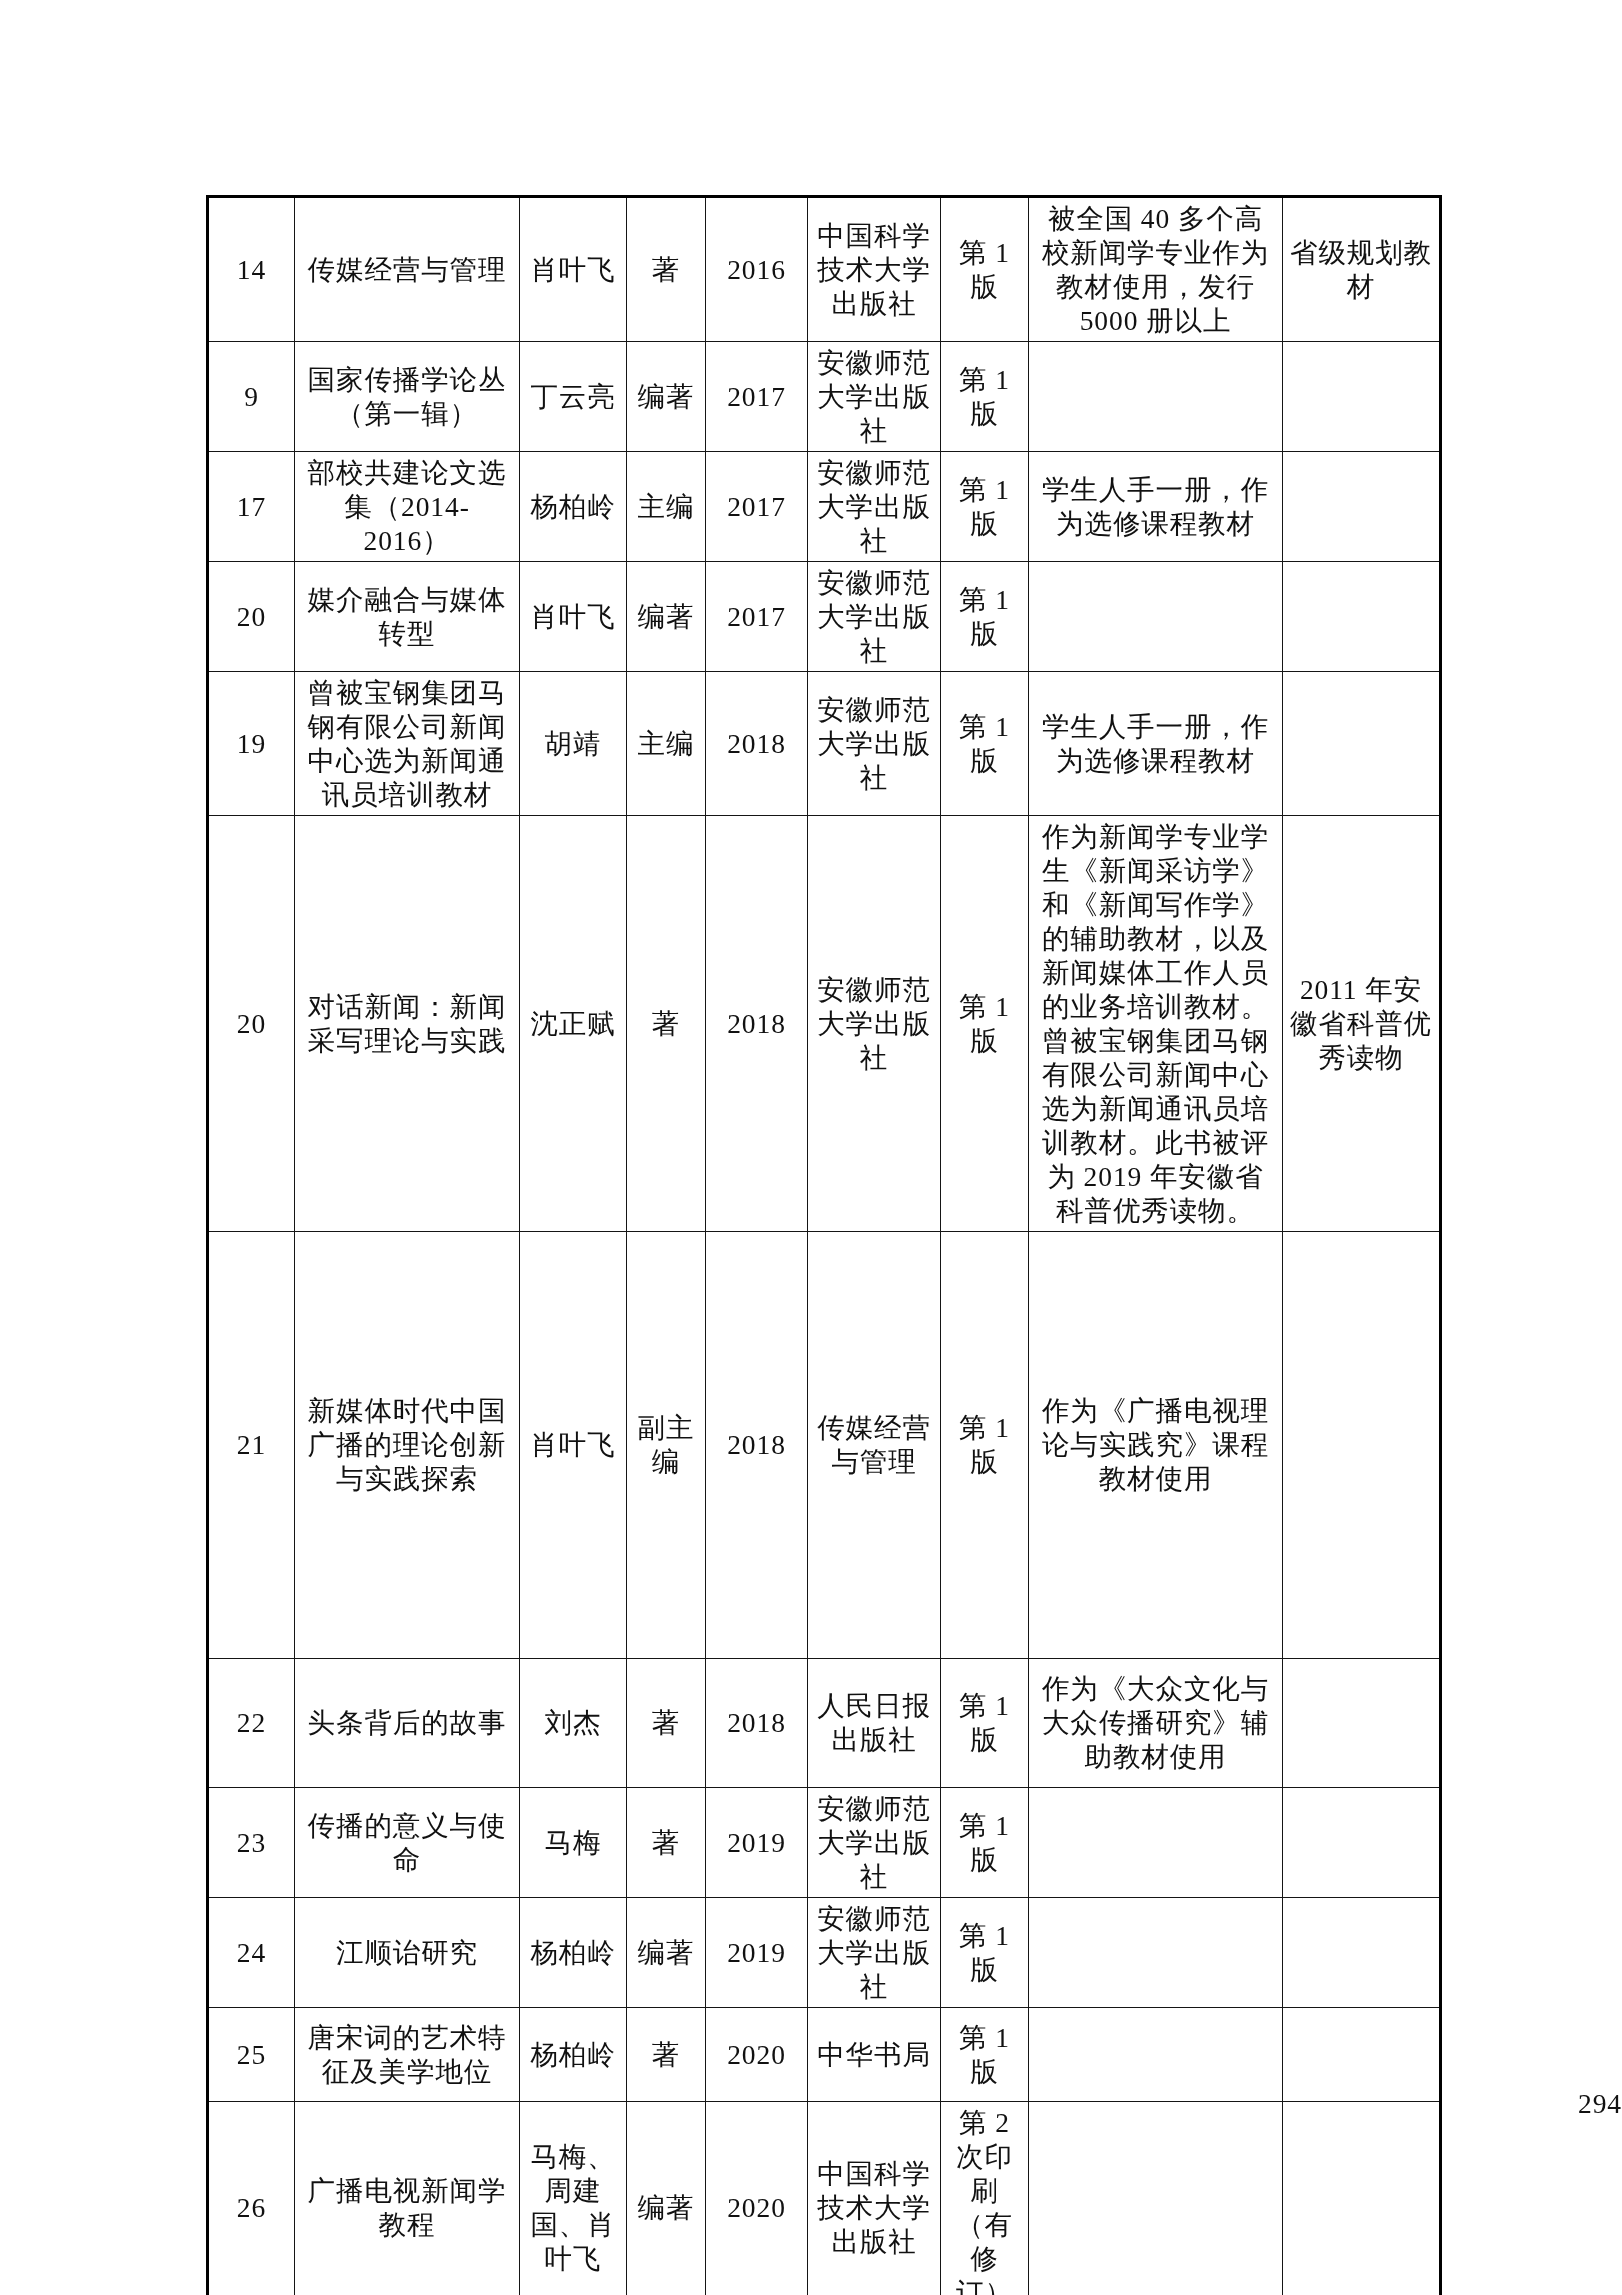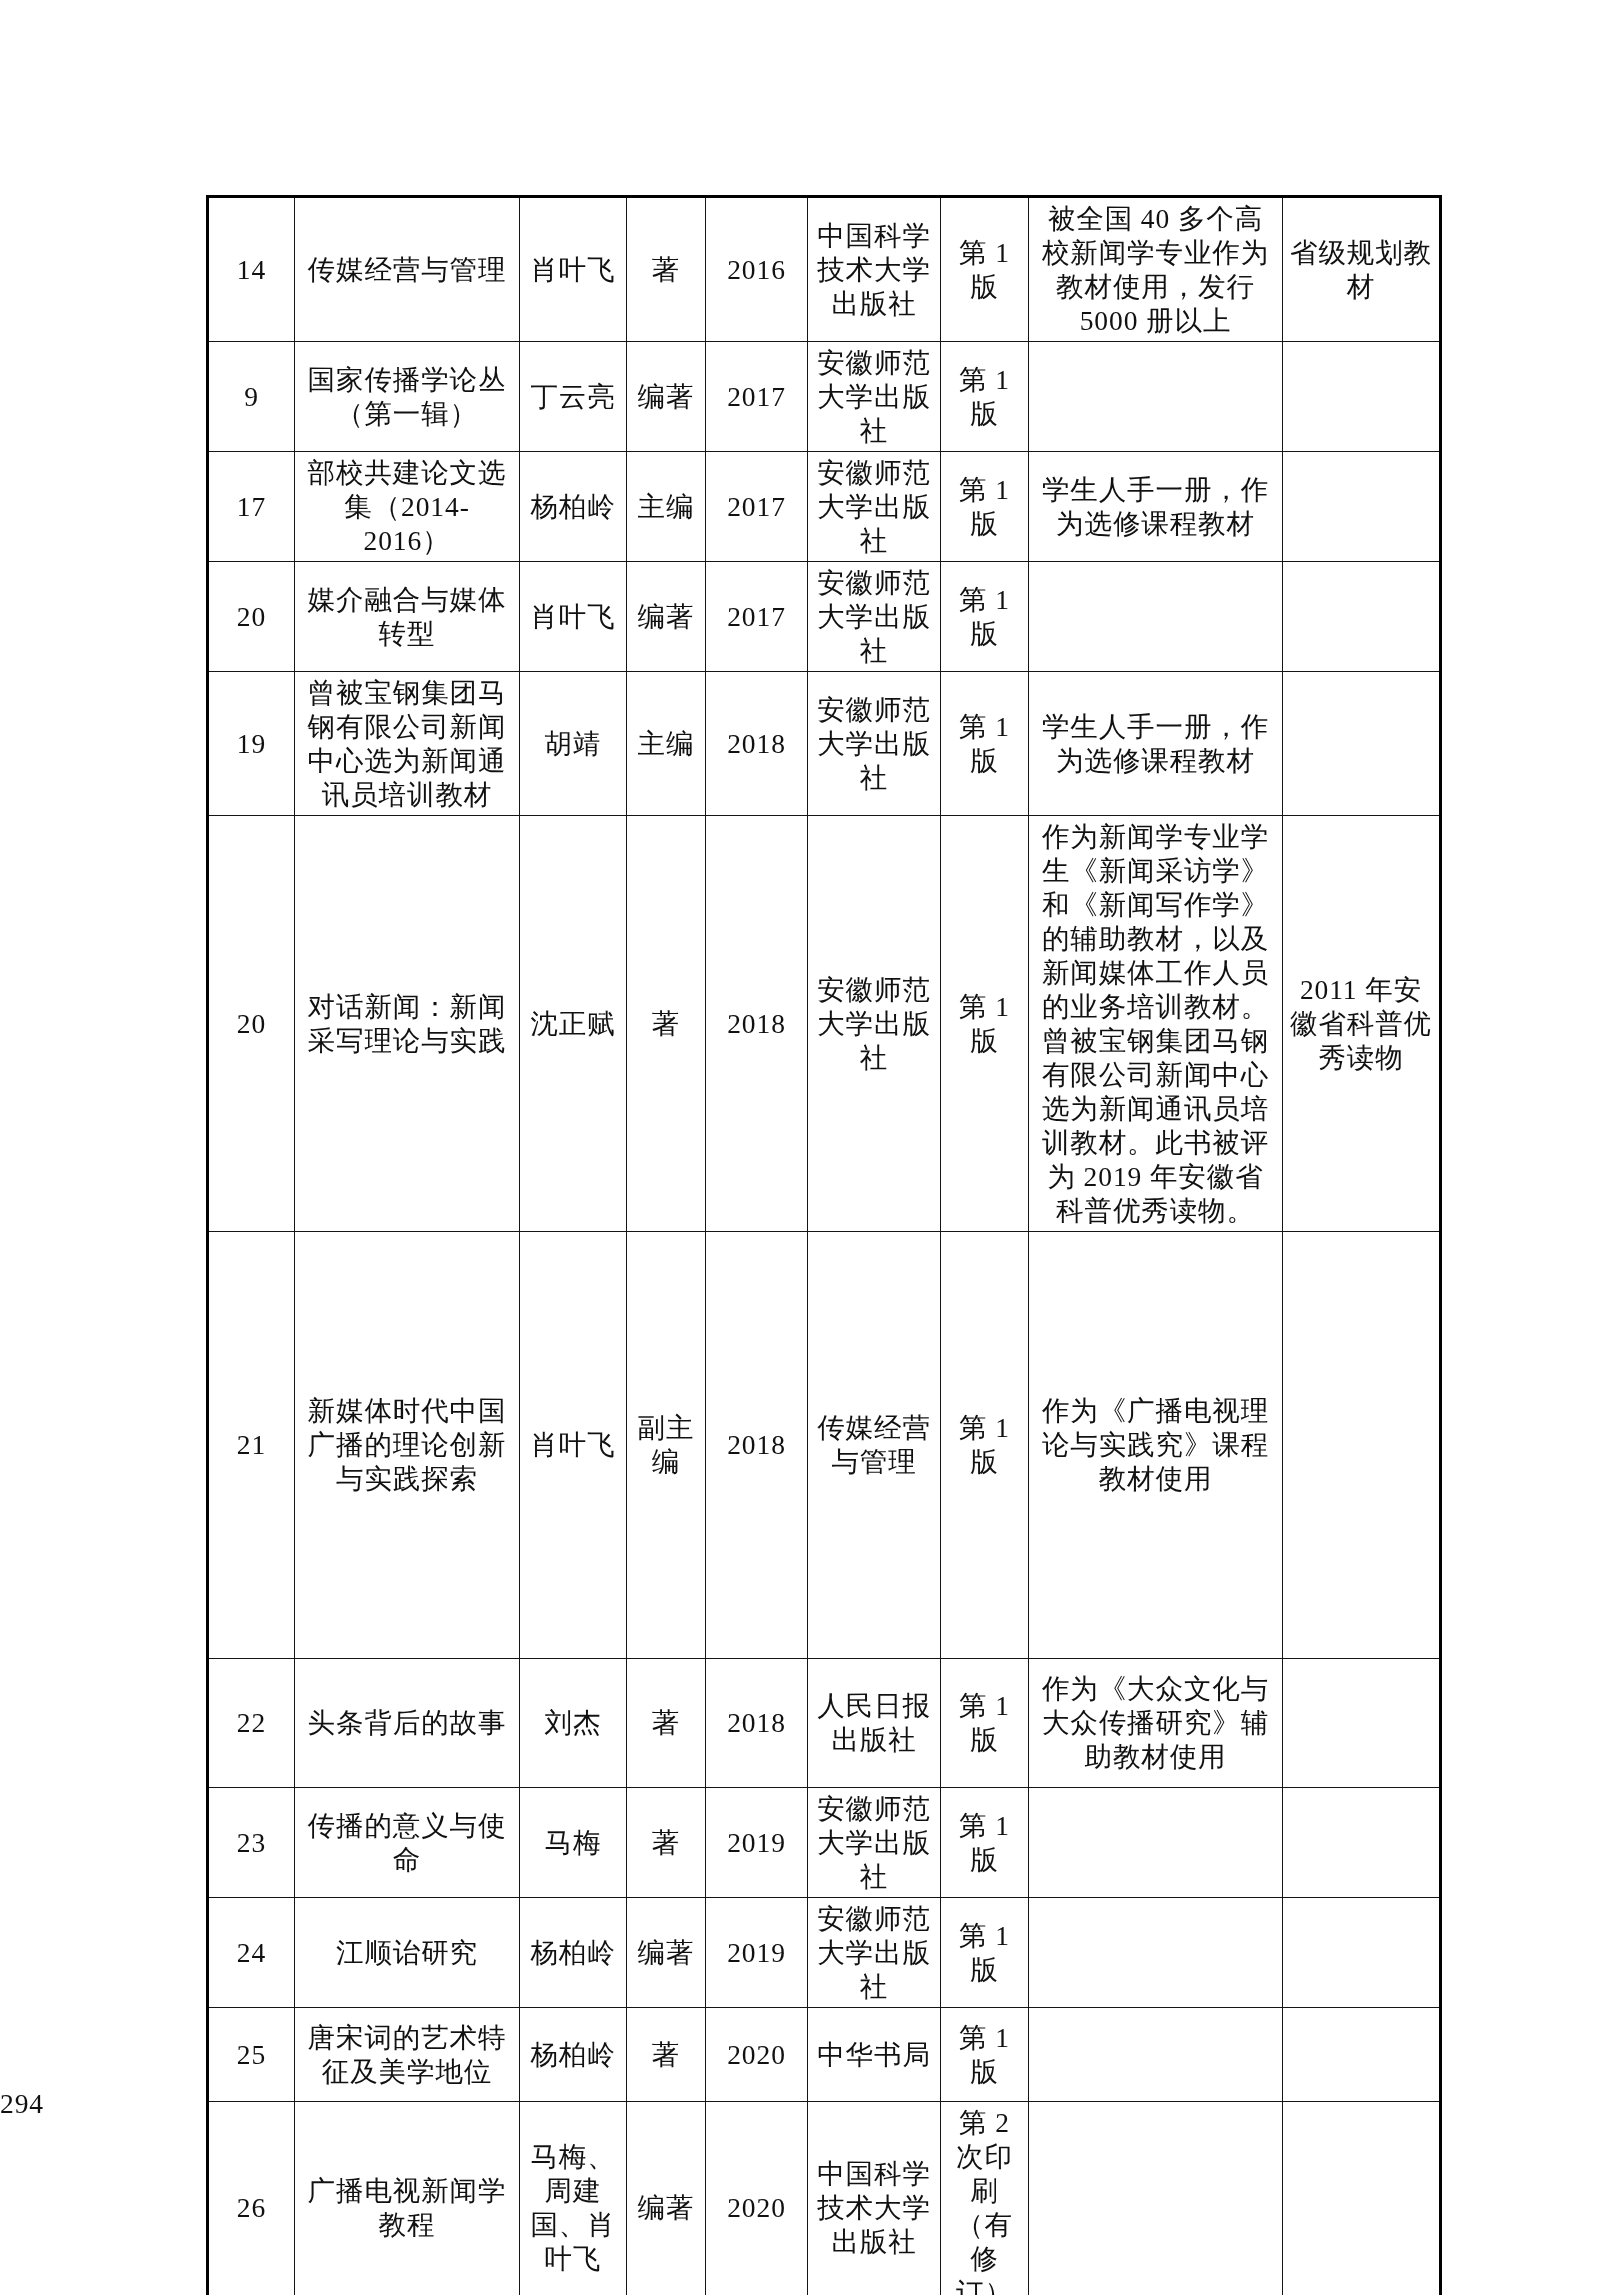--- a/index.html
+++ b/index.html
@@ -57,21 +57,21 @@
   tbody tr:nth-child(10) { height: 99px; }
   tbody tr:nth-child(11) { height: 94px; }
   tbody tr:nth-child(12) { height: 126px; }
   tbody tr:nth-child(13) { height: 211px; }
 
   .page-number {
     position: absolute;
     top: 2088px;
     left: 0;
     width: 100%;
-    text-align: left;
+    text-align: right;
     font-size: 27.5px;
     letter-spacing: 0.9px;
   }
 </style>
 </head>
 <body>
 
 <div class="page">
 
   <table class="pub-table">

